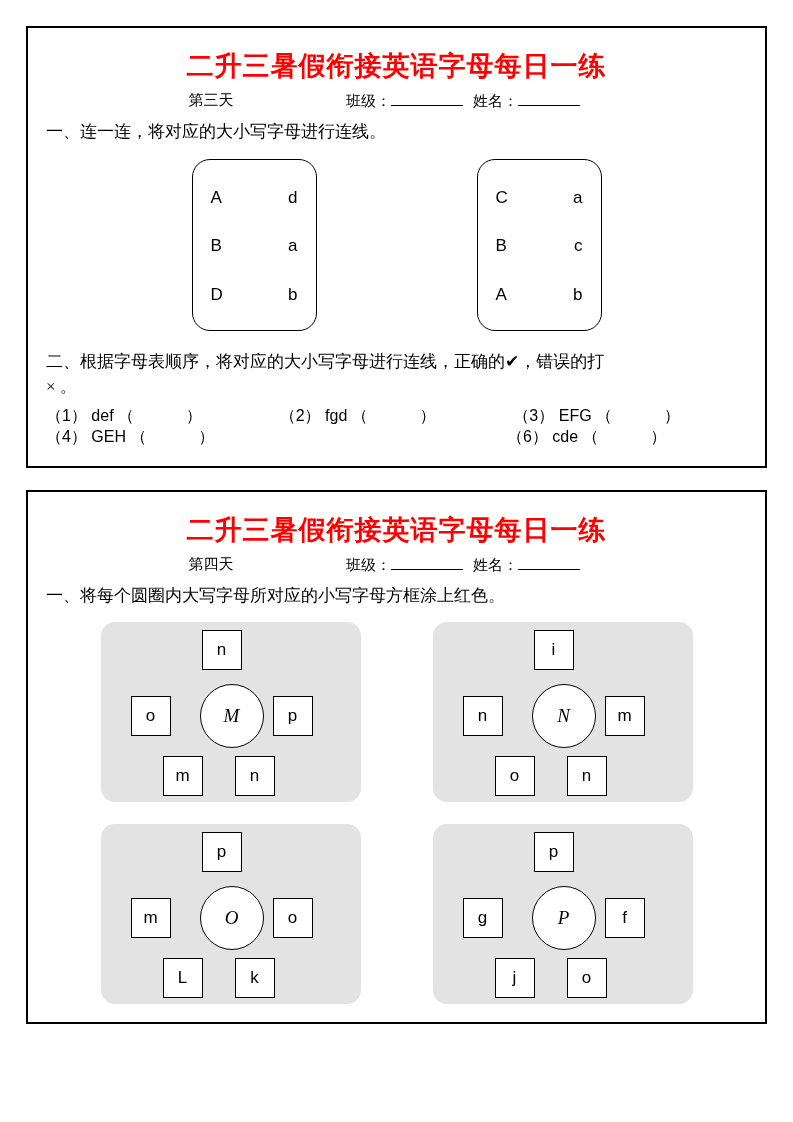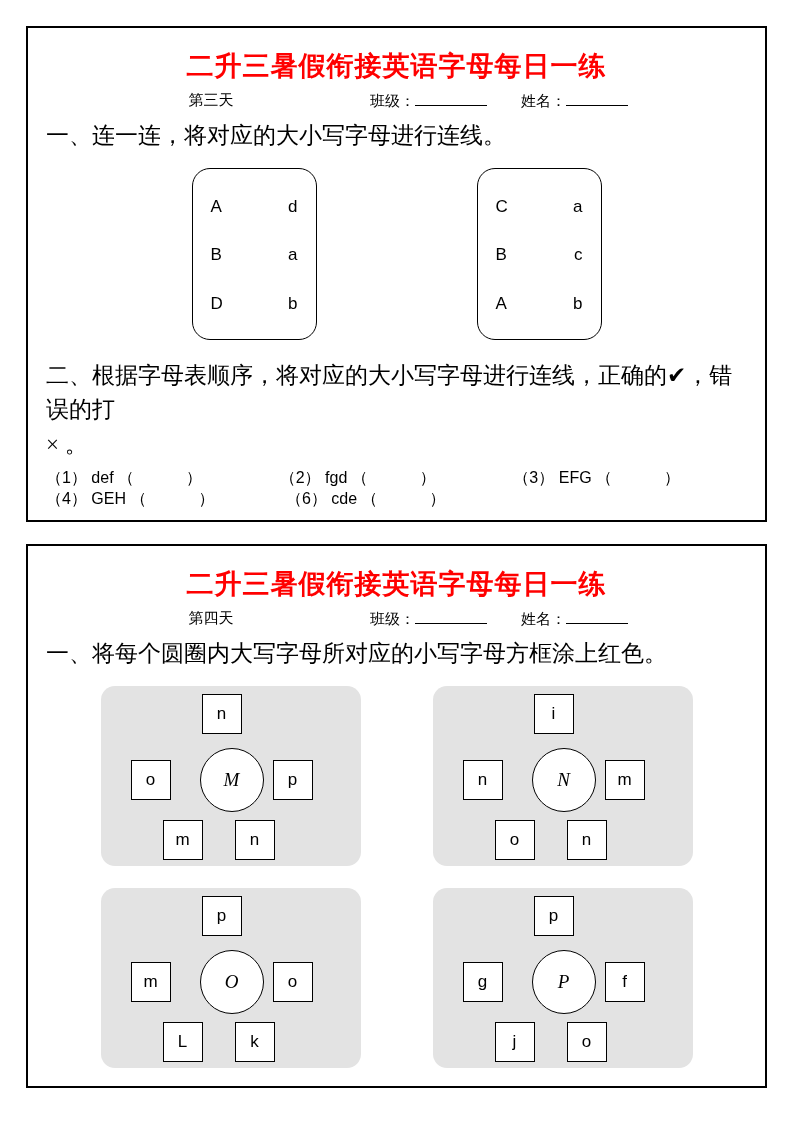--- a/index.html
+++ b/index.html
@@ -47,33 +47,33 @@
     align-items: center;
     font-size: 15px;
     margin: 2px 0 6px 0;
     padding-left: 40px;
   }
   .subline .day {
     width: 250px;
     text-align: center;
   }
   .subline .field {
-    margin-left: 34px;
+    margin-left: 10px;
     white-space: nowrap;
   }
   .blank {
     display: inline-block;
     width: 72px;
     border-bottom: 1px solid #000;
     height: 15px;
   }
   .blank.short { width: 62px; }
 
   .qline {
-    font-size: 23px;
+    font-size: 17px;
     margin: 8px 0 6px 0;
     line-height: 1.5;
   }
   .qline .check { font-family: "DejaVu Sans", sans-serif; }
 
   
   .match-row {
     display: flex;
     justify-content: center;
     gap: 160px;
@@ -100,20 +100,21 @@
 
   
   .items {
     margin-top: 6px;
     font-size: 16px;
     font-family: "Liberation Sans", sans-serif;
   }
   .items-row {
     display: flex;
     margin: 0 0;
+    justify-content: space-between;
   }
   .item {
     width: 240px;
     white-space: nowrap;
   }
   .paren {
     display: inline-block;
   }
   .gap {
     display: inline-block;

